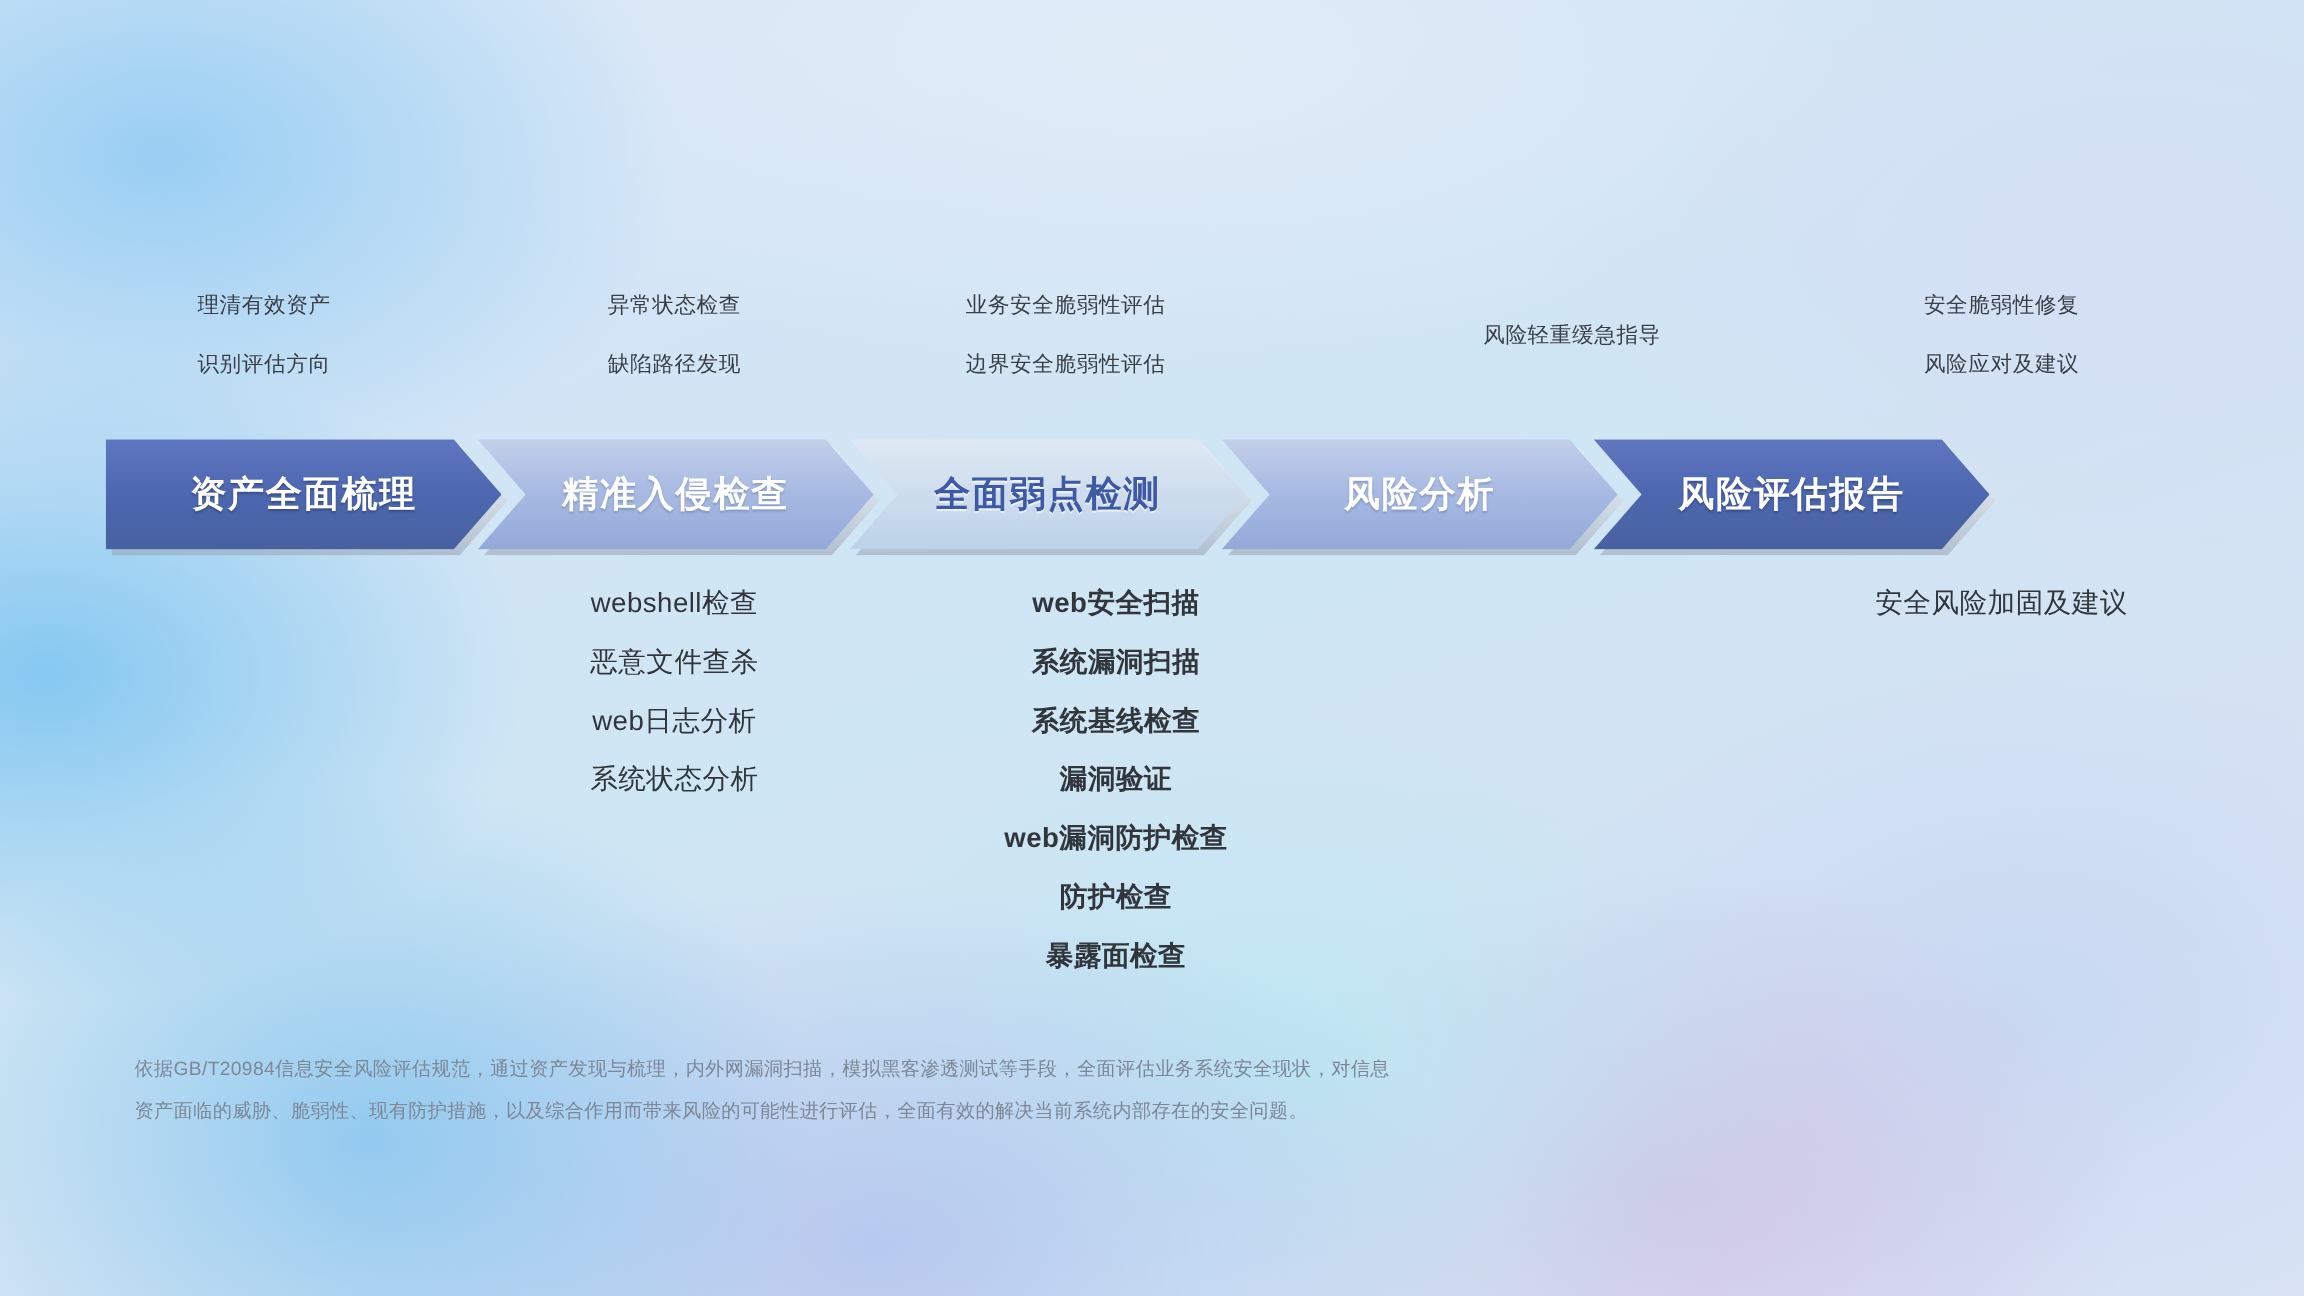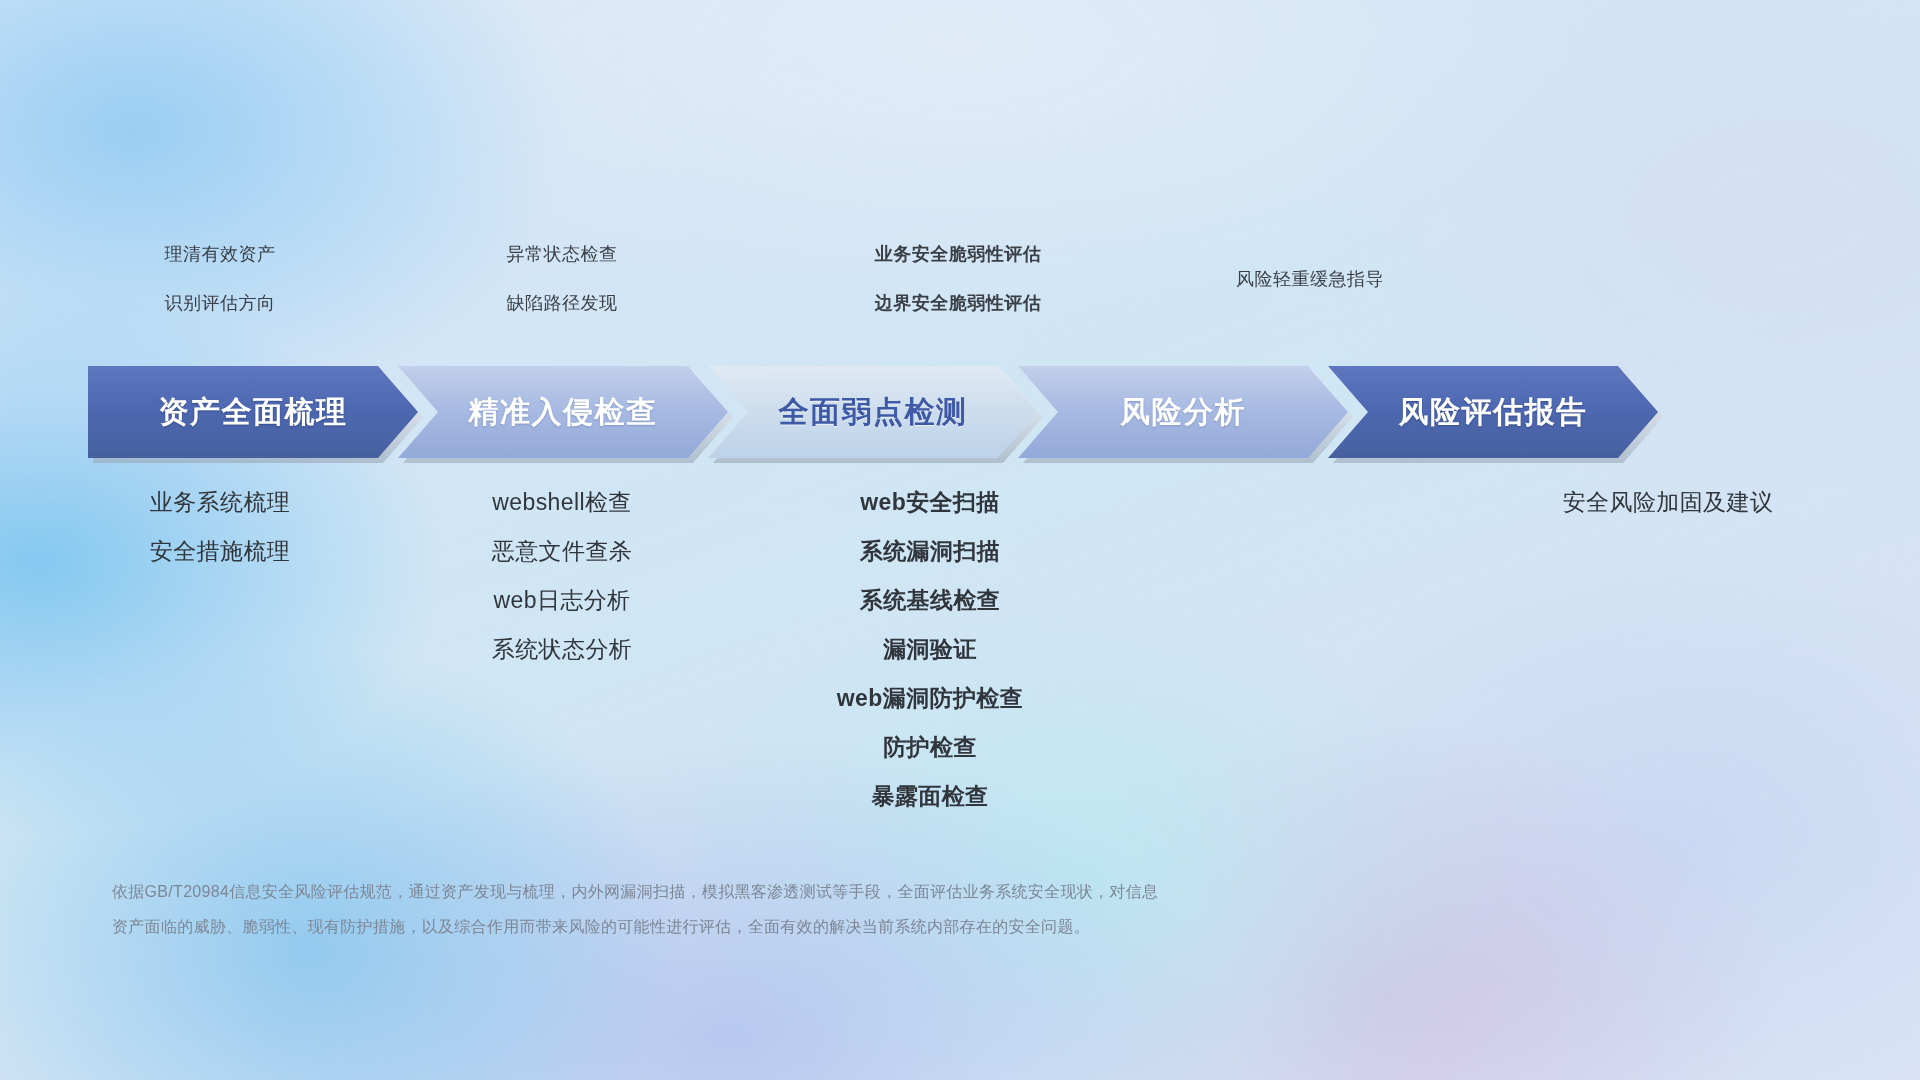--- a/index.html
+++ b/index.html
@@ -159,27 +159,31 @@
 
   <div class="toprow" id="toprow">
       <div class="topcol" style="position: absolute; left: 70px; width: 300px; top: 0px;">
         <div>理清有效资产</div>
         <div>识别评估方向</div>
       </div>
       <div class="topcol" style="position: absolute; left: 397px; width: 330px; top: 0px;">
         <div>异常状态检查</div>
         <div>缺陷路径发现</div>
       </div>
-      <div class="topcol" style="position: absolute; left: 758px; width: 400px; top: 0px; font-weight: bold;">
+      <div class="topcol" style="position: absolute; left: 688px; width: 400px; top: 0px;">
         <div>业务安全脆弱性评估</div>
         <div>边界安全脆弱性评估</div>
       </div>
       <div class="topcol" style="position: absolute; left: 1130px; width: 360px; top: 25px;">
         <div>风险轻重缓急指导</div>
       </div>
+      <div class="topcol" style="position: absolute; left: 1478px; width: 380px; top: 0px;">
+        <div>安全脆弱性修复</div>
+        <div>风险应对及建议</div>
+      </div>
     </div>
 
   <div class="banner" id="banner">
       <div class="chev c-dark first" style="left: 88px; width: 330px;">
         <div class="face"></div>
         <span class="lbl">资产全面梳理</span>
       </div>
       <div class="chev c-mid" style="left: 398px; width: 330px;">
         <div class="face"></div>
         <span class="lbl">精准入侵检查</span>
@@ -192,24 +196,20 @@
         <div class="face"></div>
         <span class="lbl">全面弱点检测</span>
       </div>
       <div class="chev c-dark" style="left: 1328px; width: 330px;">
         <div class="face"></div>
         <span class="lbl">风险评估报告</span>
       </div>
     </div>
 
   <div class="botrow" id="botrow">
-      <div class="botcol" style="position: absolute; left: 70px; width: 300px; top: 0px;">
-        <div class="item">业务系统梳理</div>
-        <div class="item">安全措施梳理</div>
-      </div>
       <div class="botcol" style="position: absolute; left: 397px; width: 330px; top: 0px;">
         <div class="item">webshell检查</div>
         <div class="item">恶意文件查杀</div>
         <div class="item">web日志分析</div>
         <div class="item">系统状态分析</div>
       </div>
       <div class="botcol" style="position: absolute; left: 730px; width: 400px; top: 0px; font-weight: bold;">
         <div class="item">web安全扫描</div>
         <div class="item">系统漏洞扫描</div>
         <div class="item">系统基线检查</div>

